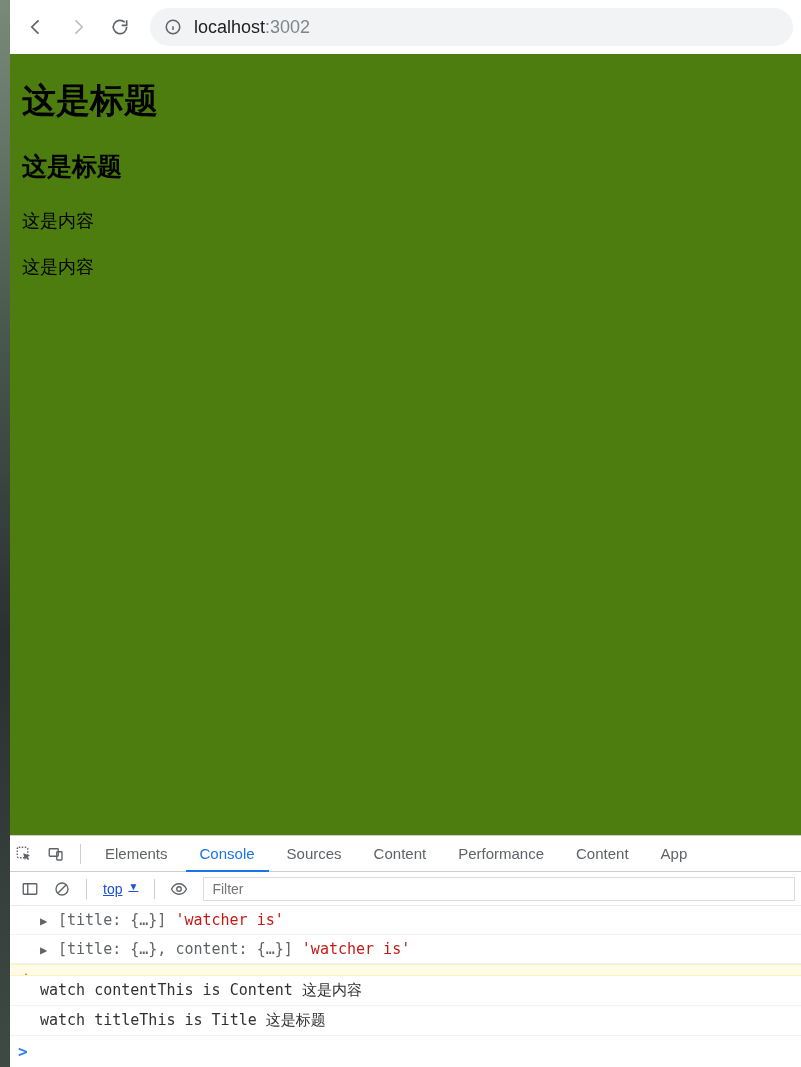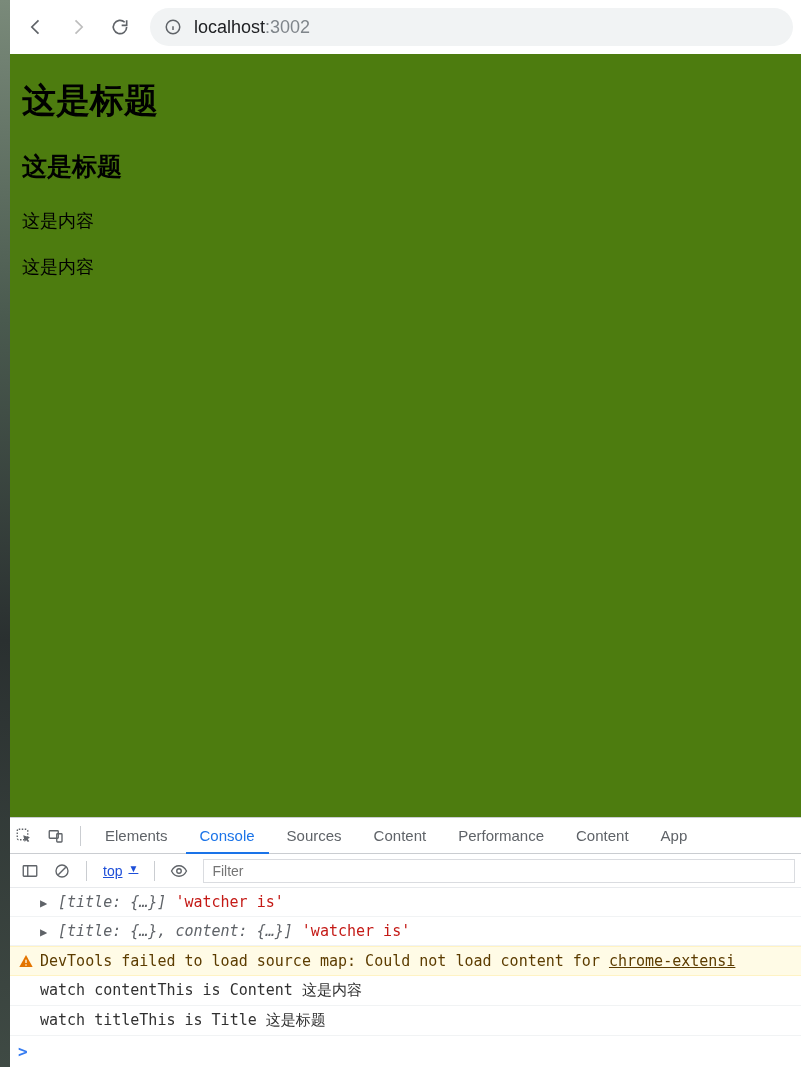--- a/index.html
+++ b/index.html
@@ -178,21 +178,21 @@
     }
     .c-row .expand {
       position: absolute;
       left: 30px;
       color: #5f6368;
       cursor: pointer;
       font-size: 12px;
       top: 8px;
     }
     .c-row.has-expand { padding-left: 48px; }
-    .c-obj { color: #5f6368; font-style: italic; }
+    .c-obj { color: #5f6368; }
     .c-str { color: #c41a16; }
     .c-warn-icon {
       position: absolute;
       left: 8px;
       top: 6px;
       color: #e37400;
     }
     .c-warn-icon svg { width: 16px; height: 16px; }
     .c-warn-text { color: #5c3c00; }
     .c-link { text-decoration: underline; }
@@ -314,23 +314,20 @@
         <span class="c-str">'watcher is'</span>
       </div>
       <div class="c-row warn">
         <span class="c-warn-icon">
           <svg viewBox="0 0 24 24" fill="#e37400">
               <path d="M12 3L2 21h20L12 3z"></path>
               <rect x="11" y="10" width="2" height="5" fill="#fffbe6"></rect>
               <rect x="11" y="17" width="2" height="2" fill="#fffbe6"></rect>
             </svg>
         </span>
-        <span class="c-warn-text">
-          <span>DevTools failed to load source map: Could not load content for </span><span class="c-link">chrome-extensi</span>
-        </span>
       </div>
       <div class="c-row">
         <span class="c-black">watch contentThis is Content 这是内容</span>
       </div>
       <div class="c-row">
         <span class="c-black">watch titleThis is Title 这是标题</span>
       </div>
       <div class="prompt-row">
         <span class="chev">&gt;</span>
       </div>

